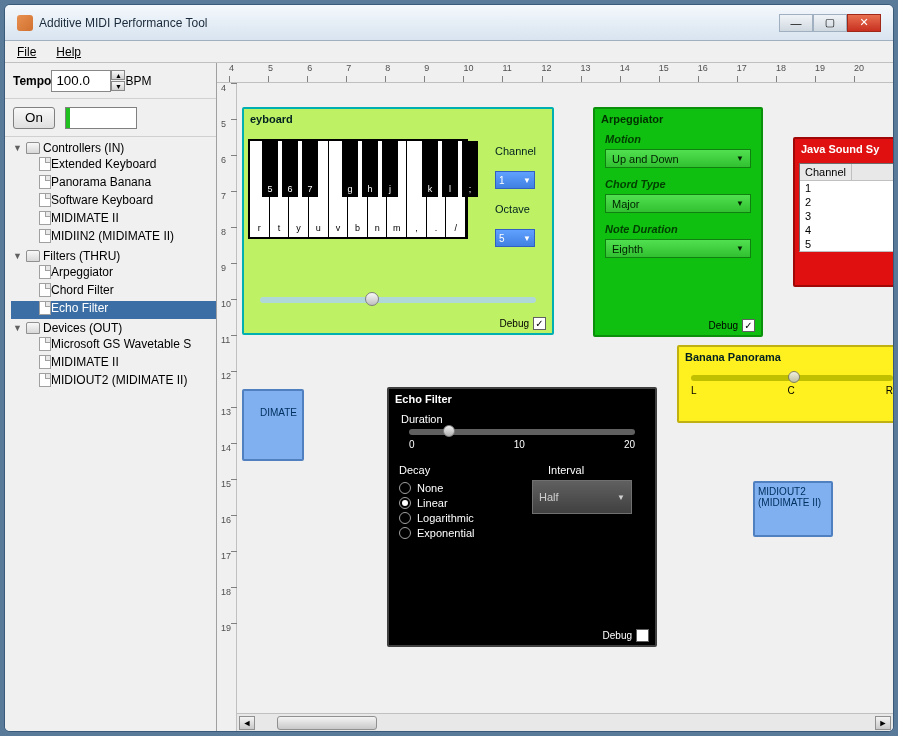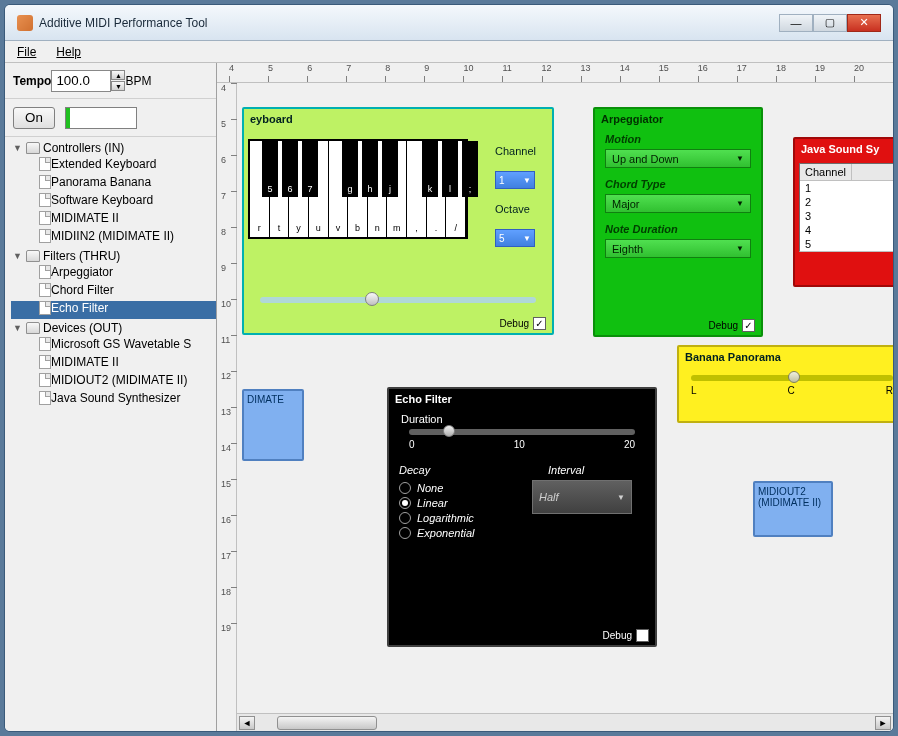--- a/index.html
+++ b/index.html
@@ -194,35 +194,35 @@
 .jss .node-title { color:#fff;}
 .jss .tbl { margin: 4px; background:#fff; color:#000; font-size:11px; border: 1px inset #c0c0c0;}
 .jss .tbl .hdr { display:flex; background: #e8e8e8; border-bottom:1px solid #c0c0c0;}
 .jss .tbl .hdr span { padding:2px 5px; border-right:1px solid #c0c0c0;}
 .jss .tbl .row { display:flex; }
 .jss .tbl .row span { padding:1px 5px; width: 50%;}
 .node.midimate {
   background: #80b0f0;
   border-color: #5080c0;
   left: 5px; top: 306px; width: 62px; height: 72px;
-  padding: 3px; font-size: 10px; color:#003060;
+  padding: 16px; font-size: 10px; color:#003060;
 }
 .node.echo {
   background: #000;
   border-color: #404040;
   left: 150px; top: 304px; width: 270px; height: 260px;
   color: #fff;
 }
 .echo .node-title { color:#fff;}
 .echo .label { margin: 4px 12px; font-size: 11px; }
 .echo .eslider { margin: 4px 20px; height:6px; background:#606060; border-radius:3px; position:relative;}
 .echo .eslider .thumb { width:12px;height:12px;border-radius:6px;background:linear-gradient(#f0f0f0,#b0b0b0);border:1px solid #808080;position:absolute;top:-4px;}
 .echo .ticks { display:flex; justify-content:space-between; margin:4px 20px 10px; font-size:10px;}
 .echo .cols { display:flex; margin: 0 10px; gap: 20px;}
-.echo .col { flex:1;font-style:italic;}
+.echo .col { flex:1;}
 .echo .radios { margin-top: 6px;}
 .echo .radio { display:flex; align-items:center; gap:6px; margin: 3px 0;}
 .echo .radio .dot { width:12px; height:12px; border:1px solid #a0a0a0; border-radius:50%; display:flex;align-items:center;justify-content:center;}
 .echo .radio .dot.on::after { content:""; width:6px;height:6px;border-radius:50%;background:#fff;}
 .echo .isel { width: 100px; height: 20px; background: linear-gradient(#606060,#404040); border:1px solid #707070; display:flex;align-items:center;padding:16px 6px; color:#d0d0d0; margin-top: 4px;}
 .echo .isel .arrow { margin-left:auto; font-size:8px;}
 .node.banana {
   background: #fff020;
   border-color: #c0b010;
   left: 440px; top: 262px; width: 230px; height: 78px;
@@ -336,24 +336,20 @@
                 <span>Microsoft GS Wavetable S</span>
               </div>
               <div class="tree-leaf">
                 <span class="leaf-icon"></span>
                 <span>MIDIMATE II</span>
               </div>
               <div class="tree-leaf">
                 <span class="leaf-icon"></span>
                 <span>MIDIOUT2 (MIDIMATE II)</span>
               </div>
-              <div class="tree-leaf">
-                <span class="leaf-icon"></span>
-                <span>Java Sound Synthesizer</span>
-              </div>
             </div>
         </div>
       </div>
     </div>
 
     <div class="canvas-area">
       <div class="ruler" id="ruler-h">
           <span>4</span>
           <span>5</span>
           <span>6</span>

